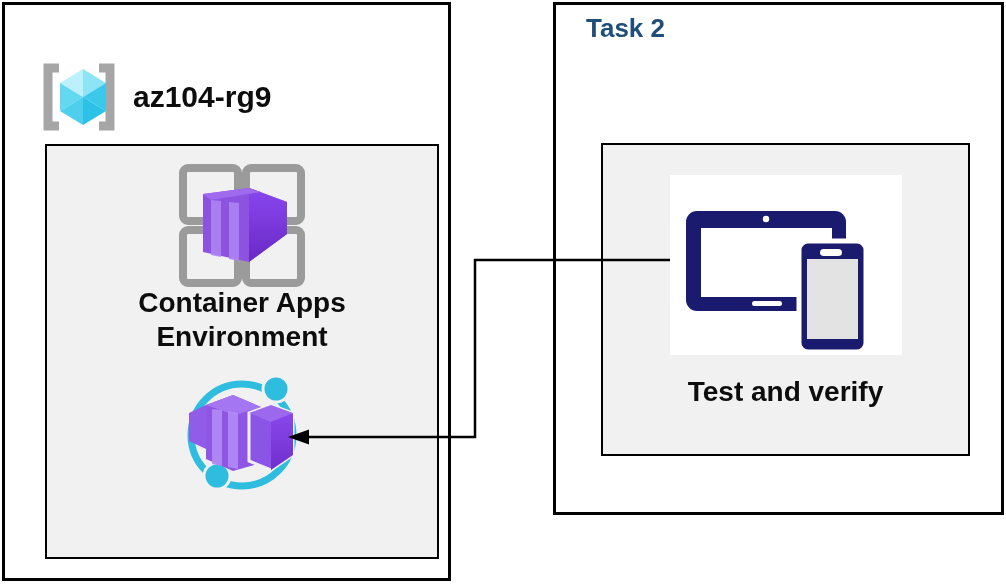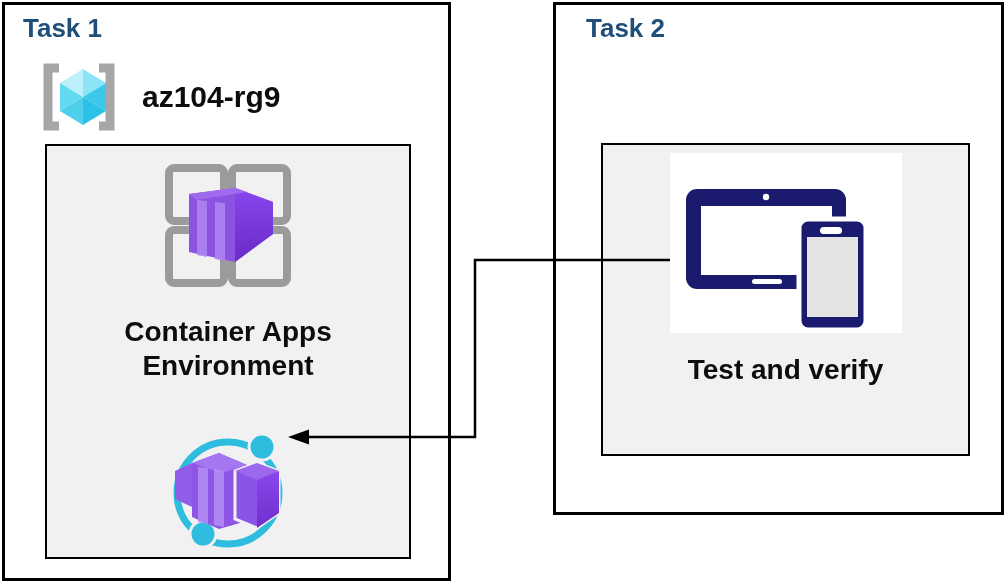--- a/index.html
+++ b/index.html
@@ -3,41 +3,40 @@
 <meta charset="utf-8">
 <style>
   html,body{margin:0;padding:0;background:#ffffff;font-family:"Liberation Sans","DejaVu Sans",sans-serif;}
   .canvas{position:relative;width:1006px;height:584px;background:#ffffff;overflow:hidden;}
   .task-box{position:absolute;box-sizing:border-box;border:3px solid #000;background:#fff;}
   .task1{left:2px;top:2px;width:449px;height:579px;}
   .task2{left:553px;top:2px;width:451px;height:513px;}
   .task-title{position:absolute;margin:0;font-size:26px;font-weight:bold;color:#1F4E79;letter-spacing:0px;}
   .task1 .task-title{left:18px;top:8px;}
   .task2 .task-title{left:30px;top:8px;}
-  .rg-row{position:absolute;left:31px;top:55px;display:flex;align-items:center;gap:20px;}
+  .rg-row{position:absolute;left:31px;top:55px;display:flex;align-items:center;gap:11px;}
   .rg-name{font-size:30px;font-weight:bold;color:#0d0d0d;}
   .inner-box{position:absolute;box-sizing:border-box;background:#F1F1F1;border:2px solid #000;
              display:flex;flex-direction:column;align-items:center;text-align:center;}
-  .inner1{left:40px;top:139px;width:366px;height:415px;padding-top:14px;justify-content:space-between;}
-  .inner2{left:45px;top:138px;width:369px;height:313px;padding-top:8px;}
+  .inner1{left:40px;top:139px;width:394px;height:415px;padding-top:14px;}
+  .inner2{left:45px;top:138px;width:369px;height:313px;padding-top:30px;}
   .item-label{font-size:28px;font-weight:bold;color:#0d0d0d;line-height:1.2;}
   .env-label{margin-top:-6px;max-width:320px;}
   .app-label{margin-top:6px;}
   .verify-label{margin-top:20px;}
   .app-icon-svg{margin-top:20px;}
   .device-plate{width:232px;height:180px;background:#ffffff;display:flex;align-items:center;justify-content:center;}
   .connector{position:absolute;left:0;top:0;pointer-events:none;}
 </style>
 </head>
 <body>
 
 <div class="canvas">
 
   <section class="task-box task1">
-    <h2 class="task-title">Task 1</h2>
 
     <div class="rg-row">
       <svg width="86" height="74" viewBox="0 0 86 74">
         <path d="M23 8 H12 V66 H23" fill="none" stroke="#A6A6A6" stroke-width="9"></path>
         <path d="M63 8 H74 V66 H63" fill="none" stroke="#A6A6A6" stroke-width="9"></path>
         <polygon points="24,23 47,9 47,37" fill="#BCF0FA"></polygon>
         <polygon points="47,9 70,23 47,37" fill="#8CE4F6"></polygon>
         <polygon points="24,23 47,37 24,51" fill="#63D9F1"></polygon>
         <polygon points="70,23 70,51 47,37" fill="#3BC8EA"></polygon>
         <polygon points="24,51 47,37 47,65" fill="#4ED0EC"></polygon>

